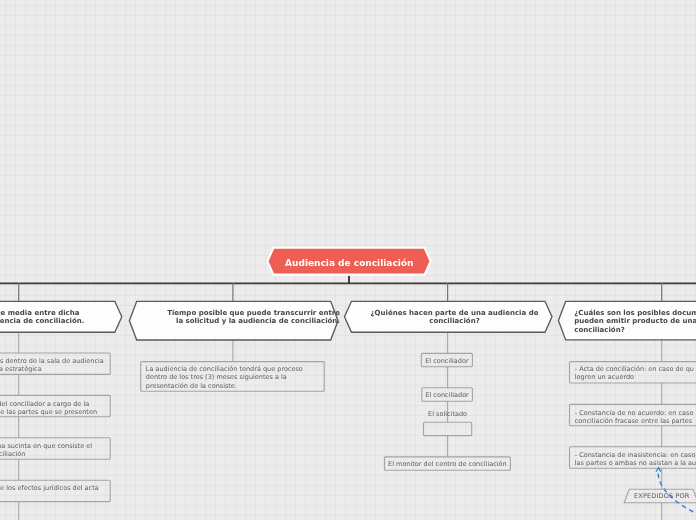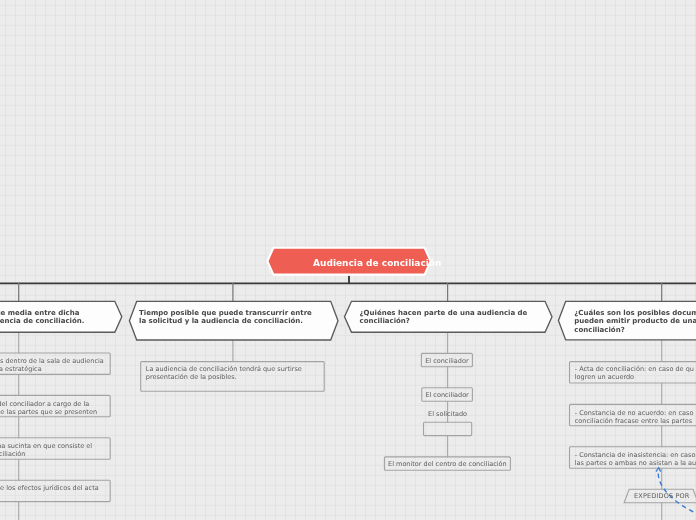--- a/index.html
+++ b/index.html
@@ -15,21 +15,21 @@
       linear-gradient(to right, #e3e3e3 1px, transparent 1px),
       linear-gradient(to bottom, #e3e3e3 1px, transparent 1px);
     background-size:10px 10px;
     background-position:5px 4.9px;
   }
   #canvas{position:absolute;left:0;top:0;width:696px;height:520px;}
   .svgwrap{position:absolute;left:0;top:0;}
   .lbl{position:absolute;box-sizing:border-box;transform:translateZ(0);}
   .rootlabel{
     color:#ffffff;font-weight:bold;font-size:9.0px;letter-spacing:0px;
-    text-align:center;white-space:nowrap;margin-left:28px;
+    text-align:center;white-space:nowrap;
   }
   .hexlabel{
     color:#474747;font-weight:bold;font-size:7.0px;line-height:8.35px;
   }
   .boxlabel{
     color:#5e5e5e;font-weight:normal;font-size:6.5px;line-height:8.2px;
   }
   .ctrlabel{text-align:center;}
   .ln{white-space:nowrap;}
 </style>
@@ -121,30 +121,31 @@
   <div class="lbl boxlabel ln" style="left:-72.5px;top:365.3px;">conciliación de manera estratégica</div>
 
   <div class="lbl boxlabel ln" style="left:-46.5px;top:399.5px;">Presentación del conciliador a cargo de la</div>
   <div class="lbl boxlabel ln" style="left:-43.3px;top:407.7px;">audiencia y de las partes que se presenten</div>
 
   <div class="lbl boxlabel ln" style="left:-52.0px;top:441.9px;">Explicar de forma sucinta en que consiste el</div>
   <div class="lbl boxlabel ln" style="left:-50.6px;top:450.1px;">proceso de conciliación</div>
 
   <div class="lbl boxlabel ln" style="left:-42.8px;top:484.3px;">Explicación de los efectos jurídicos del acta</div>
 
-  <div class="lbl hexlabel" style="left:139px;top:309.0px;width:190px;">
+  <div class="lbl hexlabel" style="left:150px;top:309.0px;width:190px;text-align:right;">
     <div>Tiempo posible que puede transcurrir entre</div>
     <div>la solicitud y la audiencia de conciliación.</div>
   </div>
   <div class="lbl boxlabel" style="left:145.8px;top:365.1px;width:180px;">
-    <div>La audiencia de conciliación tendrá que surtirse</div>
-    <div>presentación de la posibles.</div>
+    <div>La audiencia de conciliación tendrá que proceso</div>
+    <div>dentro de los tres (3) meses siguientes a la</div>
+    <div>presentación de la consiste.</div>
   </div>
 
-  <div class="lbl hexlabel" style="left:359.5px;top:309.0px;width:190px;">
+  <div class="lbl hexlabel" style="left:359.5px;top:309.0px;width:190px;text-align:center;">
     <div>¿Quiénes hacen parte de una audiencia de</div>
     <div>conciliación?</div>
   </div>
   <div class="lbl boxlabel ctrlabel" style="left:421.4px;top:356.5px;width:51px;">
     <div>El conciliador</div>
   </div>
   <div class="lbl boxlabel ctrlabel" style="left:421.8px;top:390.9px;width:50.6px;">
     <div>El conciliador</div>
   </div>
   <div class="lbl boxlabel ctrlabel" style="left:423.5px;top:410px;width:48.2px;">

